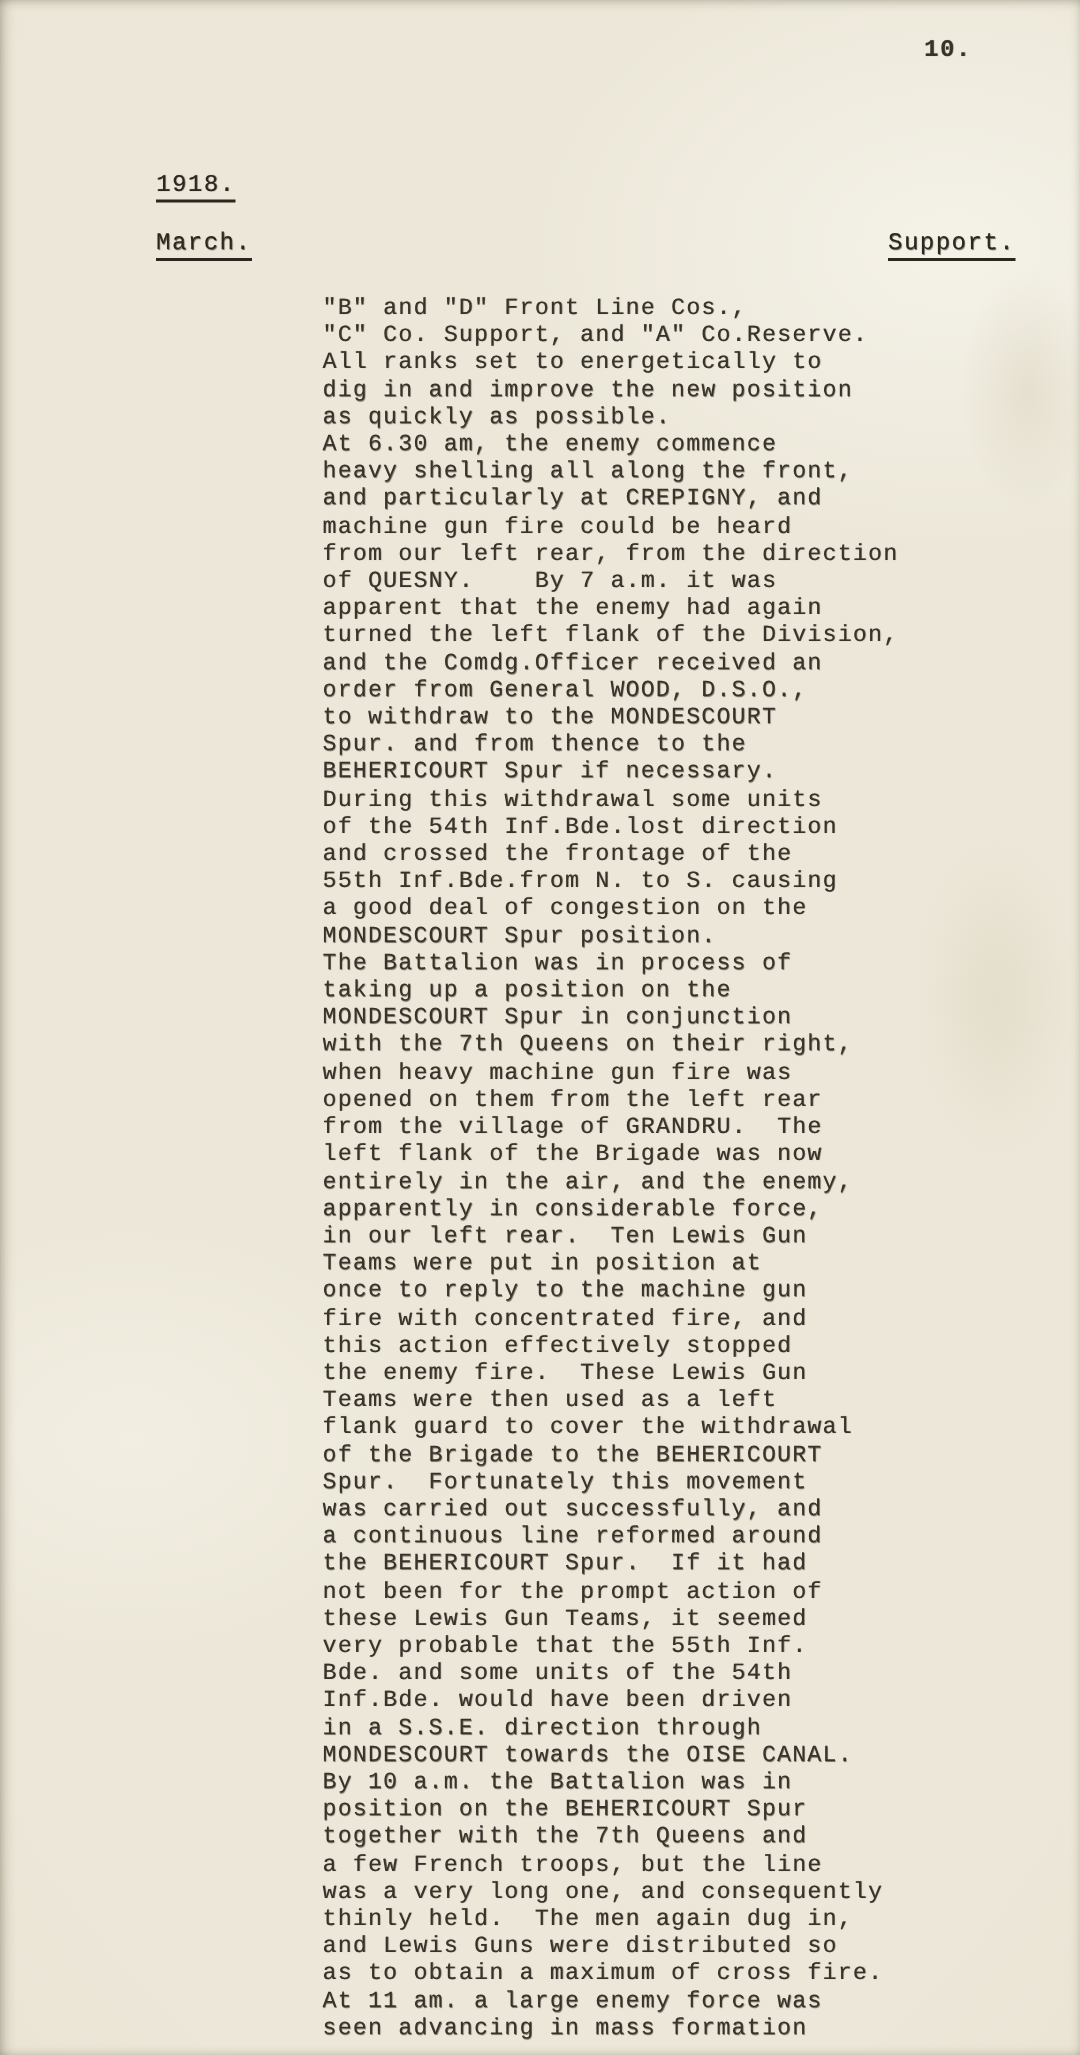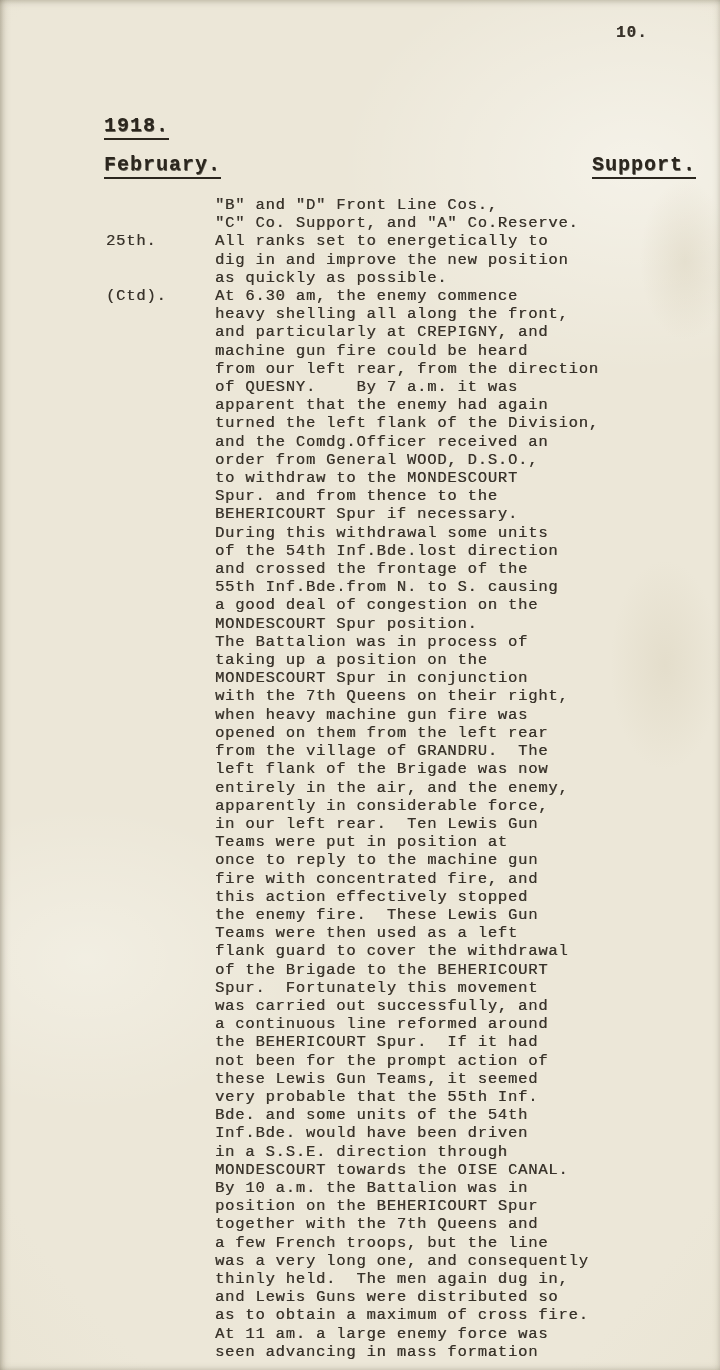--- a/index.html
+++ b/index.html
@@ -44,22 +44,22 @@
   }
   .page-number {
     position: absolute;
     left: 616px; top: 24px;
     font-size: 16px;
     font-weight: bold;
     letter-spacing: 1px;
   }
   .heading {
     position: absolute;
-    font-size: 20px;
-    font-weight: bold;
+    font-size: 16px;
+    font-weight: normal;
     letter-spacing: 1px;
     color: var(--heading-ink, #2b261e);
     border-bottom: 2.5px solid var(--heading-ink, #2b261e);
     padding-bottom: 1px;
     text-shadow: 0.5px 0.5px 0.6px rgba(43,38,30,0.7);
   }
   .heading-year   { left: 104px; top: 114px; }
   .heading-month  { left: 104px; top: 153px; }
   .heading-appendix { left: 592px; top: 153px; }
   .date-col {
@@ -82,23 +82,19 @@
 <body>
 
 <div class="paper">
   <div class="smudge1"></div>
   <div class="smudge2"></div>
 
   <div class="page-number tw">10.</div>
 
   <div class="heading heading-year tw">1918.</div>
 
-  <div class="heading heading-month tw">February.</div>
+  <div class="heading heading-month tw">March.</div>
 
   <div class="heading heading-appendix tw">Support.</div>
 
-  <div class="date-col tw">
-    <div class="body-line">25th.</div>
-    <div class="body-line">(Ctd).</div>
-  </div>
 
   <div class="body-col tw" id="body-lines"><div class="body-line">"B" and "D" Front Line Cos.,</div><div class="body-line">"C" Co. Support, and "A" Co.Reserve.</div><div class="body-line">All ranks set to energetically to</div><div class="body-line">dig in and improve the new position</div><div class="body-line">as quickly as possible.</div><div class="body-line">At 6.30 am, the enemy commence</div><div class="body-line">heavy shelling all along the front,</div><div class="body-line">and particularly at CREPIGNY, and</div><div class="body-line">machine gun fire could be heard</div><div class="body-line">from our left rear, from the direction</div><div class="body-line">of QUESNY.    By 7 a.m. it was</div><div class="body-line">apparent that the enemy had again</div><div class="body-line">turned the left flank of the Division,</div><div class="body-line">and the Comdg.Officer received an</div><div class="body-line">order from General WOOD, D.S.O.,</div><div class="body-line">to withdraw to the MONDESCOURT</div><div class="body-line">Spur. and from thence to the</div><div class="body-line">BEHERICOURT Spur if necessary.</div><div class="body-line">During this withdrawal some units</div><div class="body-line">of the 54th Inf.Bde.lost direction</div><div class="body-line">and crossed the frontage of the</div><div class="body-line">55th Inf.Bde.from N. to S. causing</div><div class="body-line">a good deal of congestion on the</div><div class="body-line">MONDESCOURT Spur position.</div><div class="body-line">The Battalion was in process of</div><div class="body-line">taking up a position on the</div><div class="body-line">MONDESCOURT Spur in conjunction</div><div class="body-line">with the 7th Queens on their right,</div><div class="body-line">when heavy machine gun fire was</div><div class="body-line">opened on them from the left rear</div><div class="body-line">from the village of GRANDRU.  The</div><div class="body-line">left flank of the Brigade was now</div><div class="body-line">entirely in the air, and the enemy,</div><div class="body-line">apparently in considerable force,</div><div class="body-line">in our left rear.  Ten Lewis Gun</div><div class="body-line">Teams were put in position at</div><div class="body-line">once to reply to the machine gun</div><div class="body-line">fire with concentrated fire, and</div><div class="body-line">this action effectively stopped</div><div class="body-line">the enemy fire.  These Lewis Gun</div><div class="body-line">Teams were then used as a left</div><div class="body-line">flank guard to cover the withdrawal</div><div class="body-line">of the Brigade to the BEHERICOURT</div><div class="body-line">Spur.  Fortunately this movement</div><div class="body-line">was carried out successfully, and</div><div class="body-line">a continuous line reformed around</div><div class="body-line">the BEHERICOURT Spur.  If it had</div><div class="body-line">not been for the prompt action of</div><div class="body-line">these Lewis Gun Teams, it seemed</div><div class="body-line">very probable that the 55th Inf.</div><div class="body-line">Bde. and some units of the 54th</div><div class="body-line">Inf.Bde. would have been driven</div><div class="body-line">in a S.S.E. direction through</div><div class="body-line">MONDESCOURT towards the OISE CANAL.</div><div class="body-line">By 10 a.m. the Battalion was in</div><div class="body-line">position on the BEHERICOURT Spur</div><div class="body-line">together with the 7th Queens and</div><div class="body-line">a few French troops, but the line</div><div class="body-line">was a very long one, and consequently</div><div class="body-line">thinly held.  The men again dug in,</div><div class="body-line">and Lewis Guns were distributed so</div><div class="body-line">as to obtain a maximum of cross fire.</div><div class="body-line">At 11 am. a large enemy force was</div><div class="body-line">seen advancing in mass formation</div></div>
 </div>
 
 </body></html>

